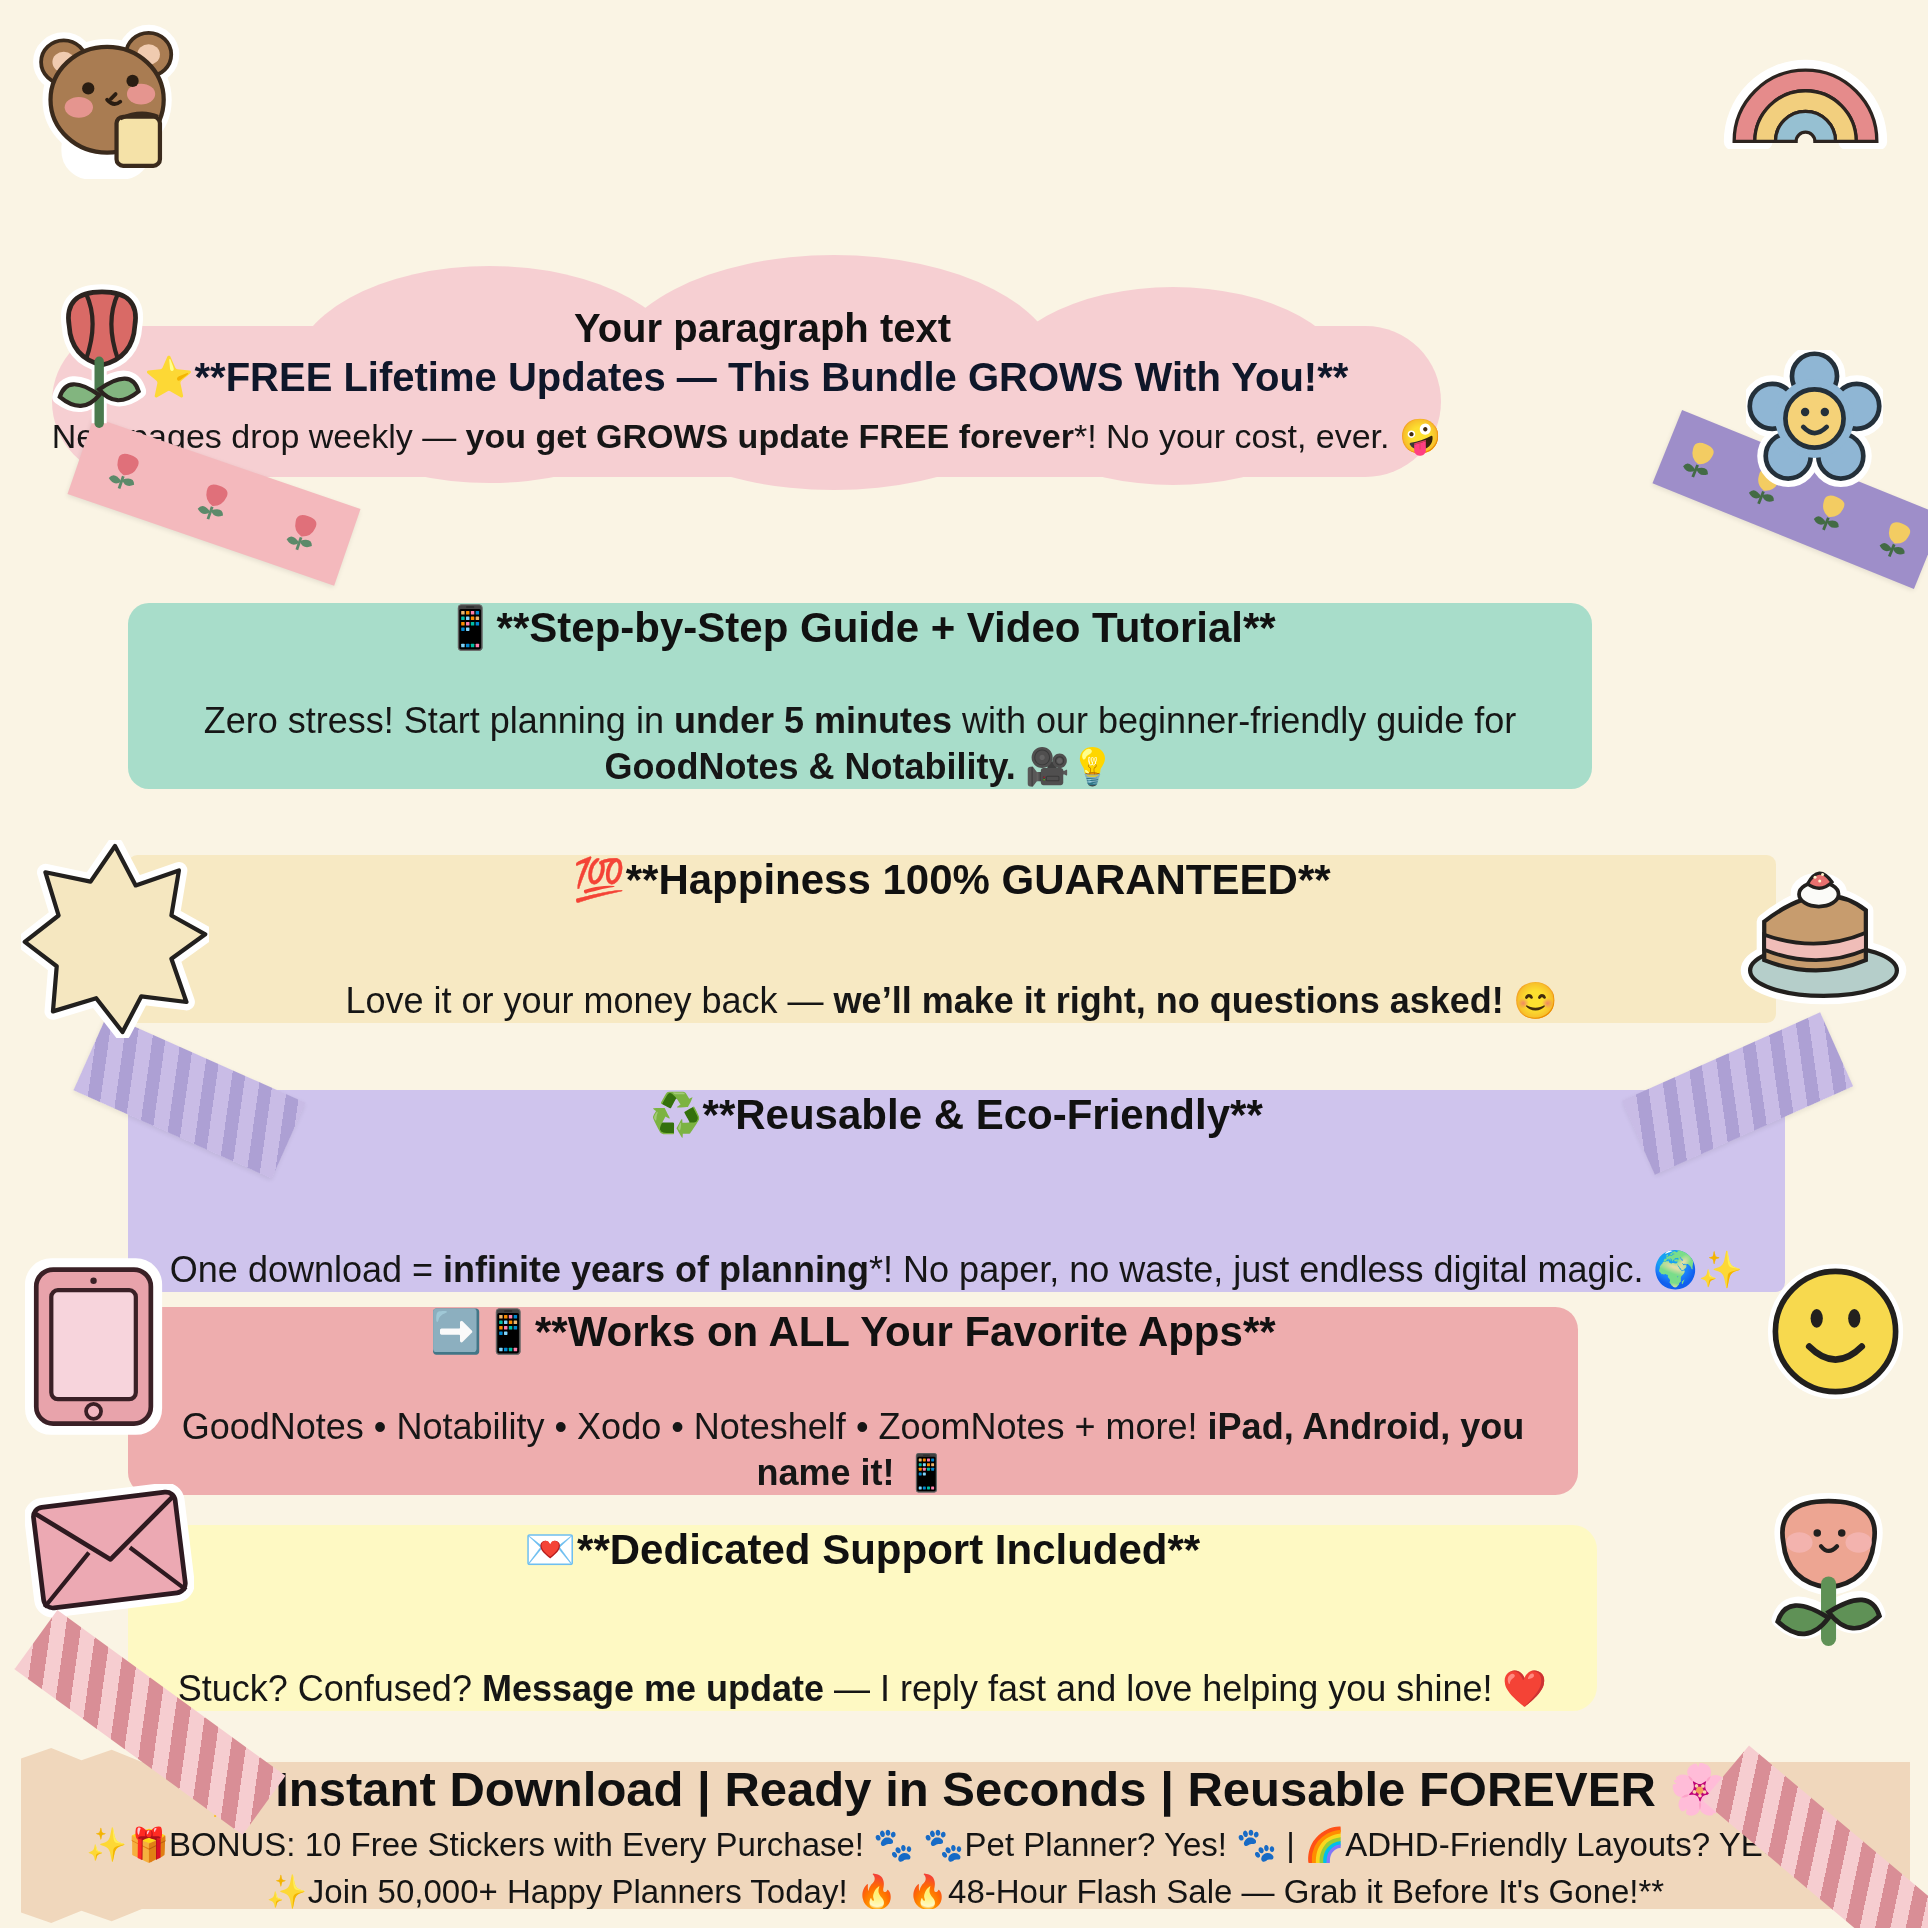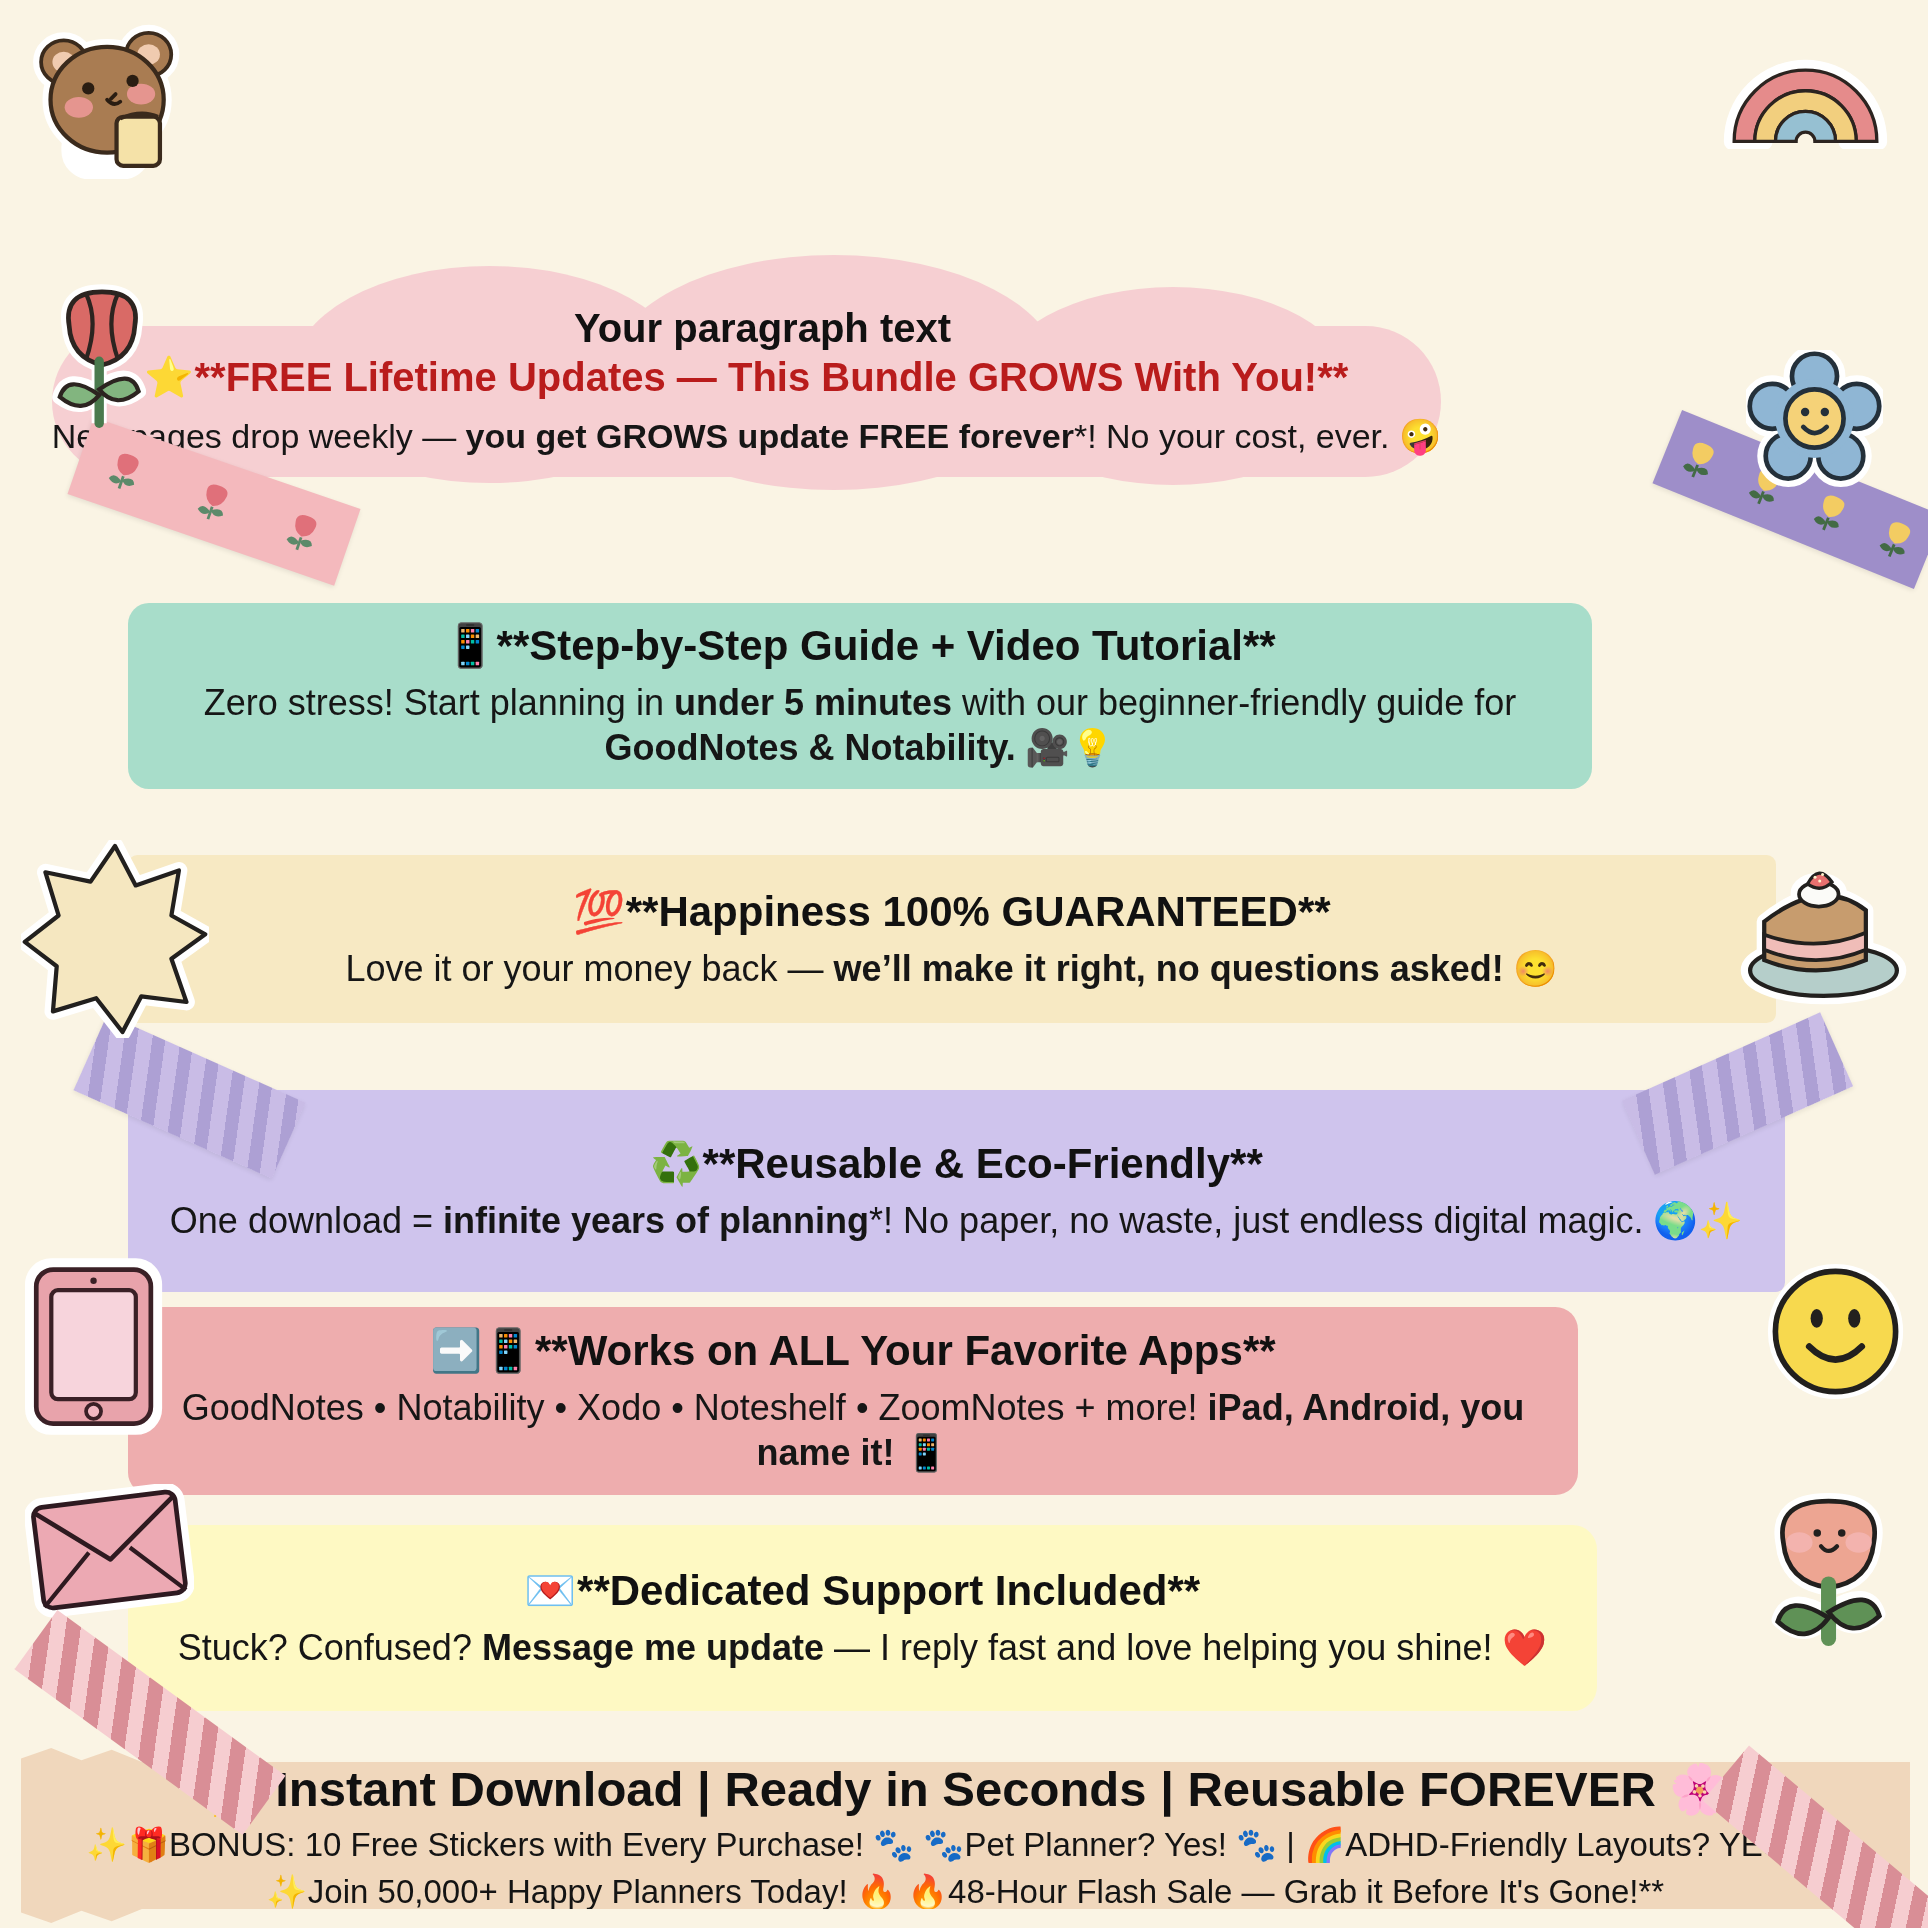--- a/index.html
+++ b/index.html
@@ -92,21 +92,21 @@
     z-index: 6;
     padding-top: 17px;
   }
 
   
   .bar {
     position: absolute;
     display: flex;
     flex-direction: column;
     align-items: center;
-    justify-content: center;
+    justify-content: space-between;
     border-radius: 21px;
   }
   .bar-green  { left:128px; top:603px;  width:1464px; height:186px; background:#a8ddca; }
   .bar-yellow { left:128px; top:855px;  width:1648px; height:168px; background:#f7e9c3; border-radius:9.4px; }
   .bar-purple { left:128px; top:1090px; width:1657px; height:202px; background:#cfc4ed; border-radius:9.4px; }
   .bar-pink1  { left:128px; top:1307px; width:1450px; height:188px; background:#eeadae; border-radius:22.6px; }
   .bar-pink2  { left:128px; top:1525px; width:1469px; height:186px; background:#fef9c3; border-radius:24.5px; }
 
   
   .hl {
@@ -129,21 +129,21 @@
   .para-label {
     font-size: 40px;
     font-weight: bold;
     color: #111;
     text-align: center;
     margin-left: 32px;
   }
   .hl-cloud {
     font-size: 40px;
     font-weight: bold;
-    color: #b91c1c;
+    color: #0f172a;
     text-align: center;
     margin-top: 3px;
     white-space: nowrap;
   }
   .sub-cloud {
     font-size: 34px;
     color: #161616;
     text-align: center;
     margin-top: 15px;
     white-space: nowrap;

